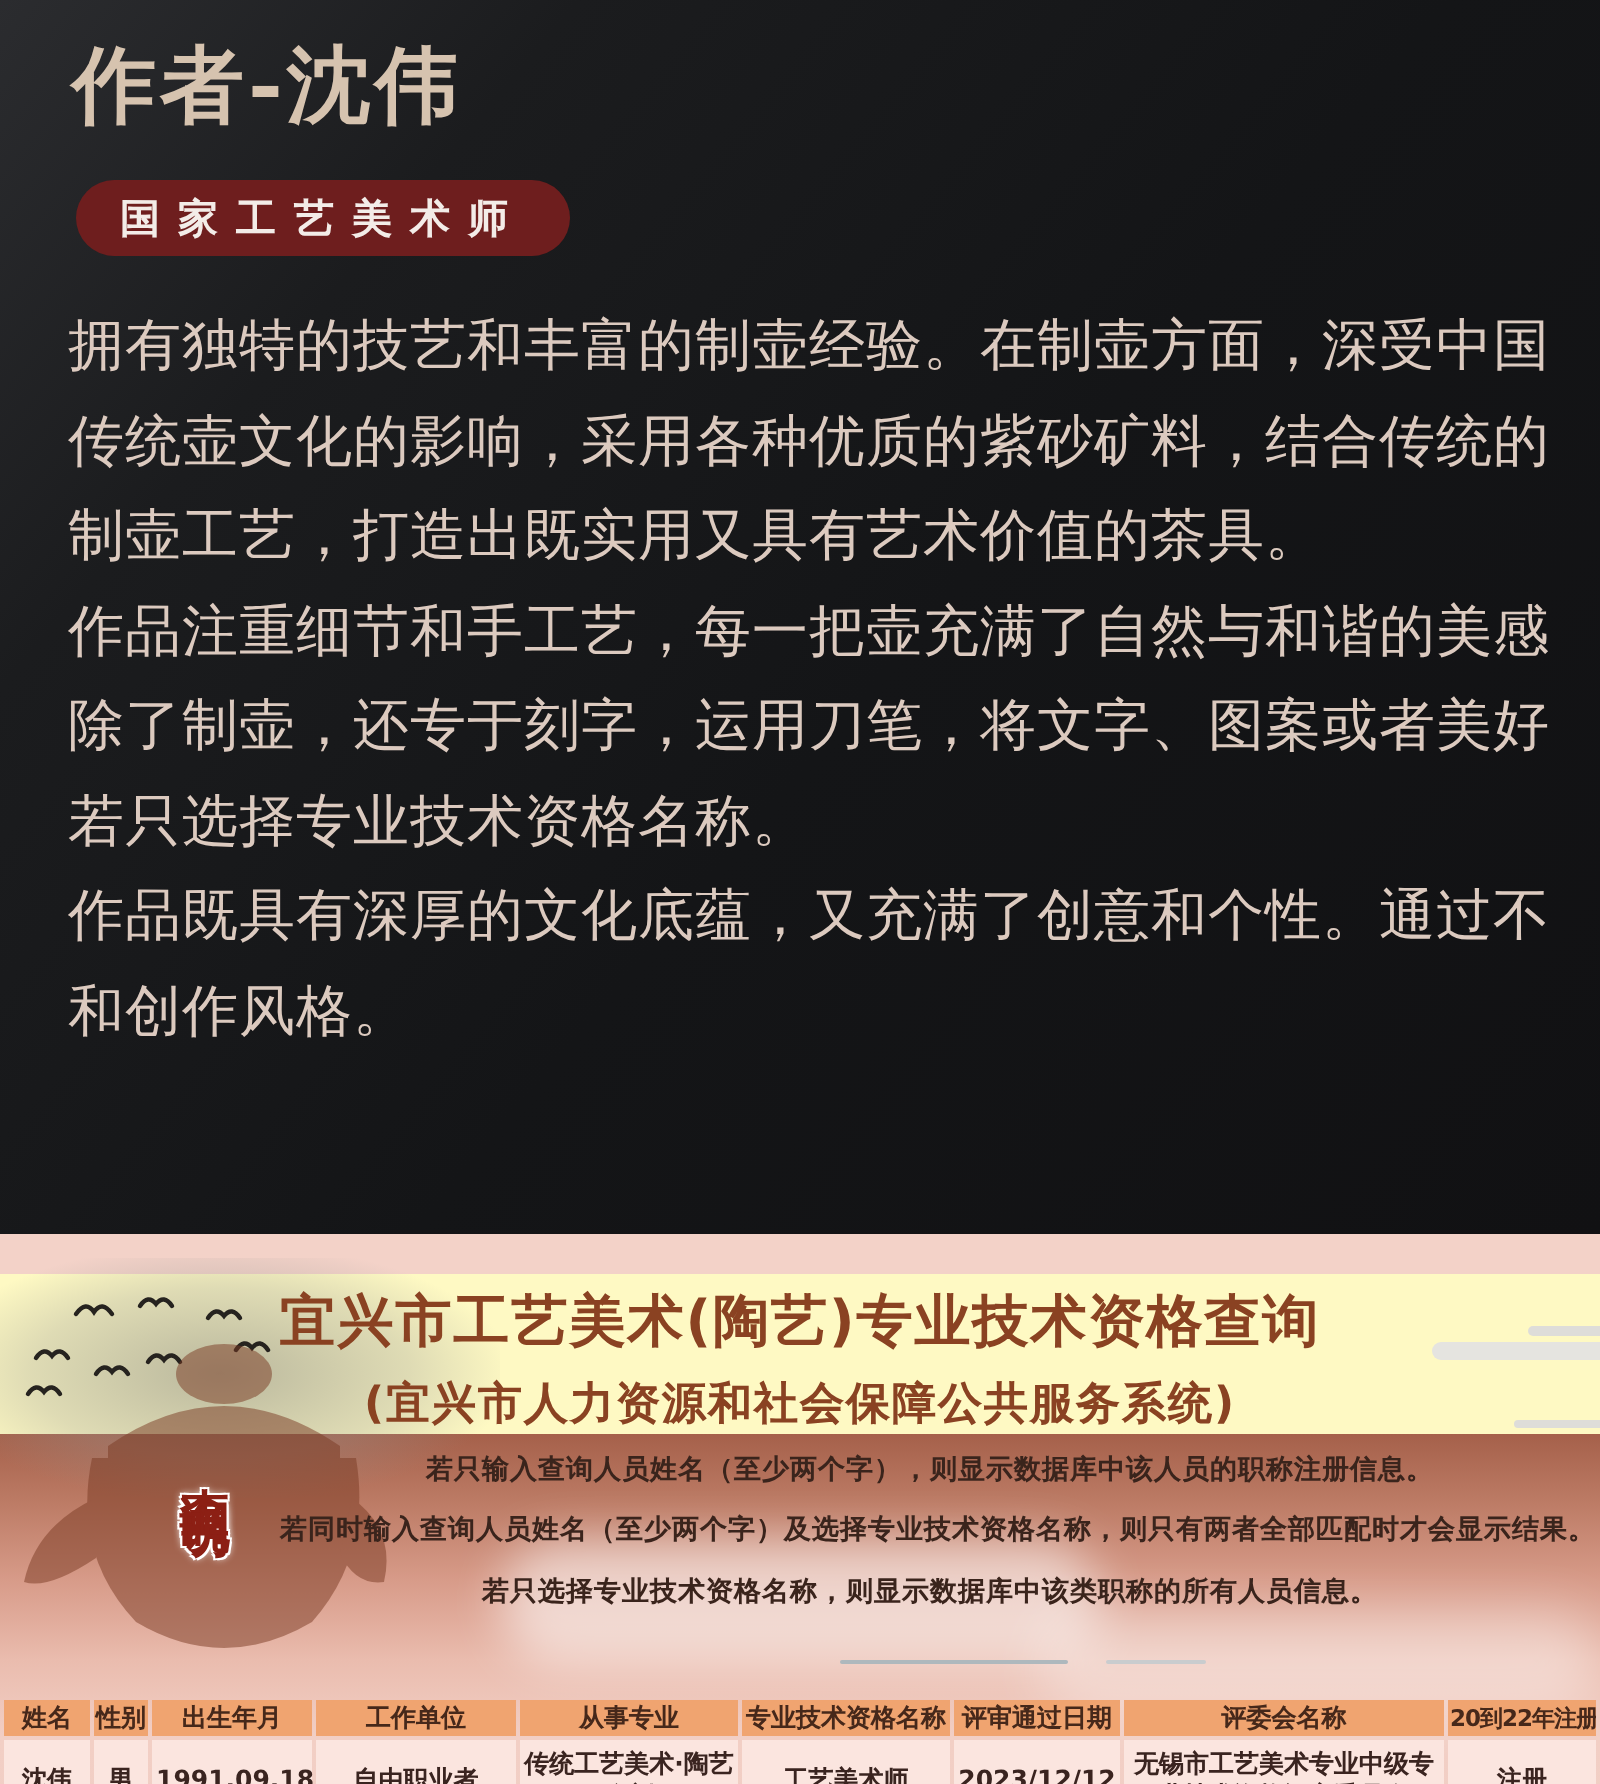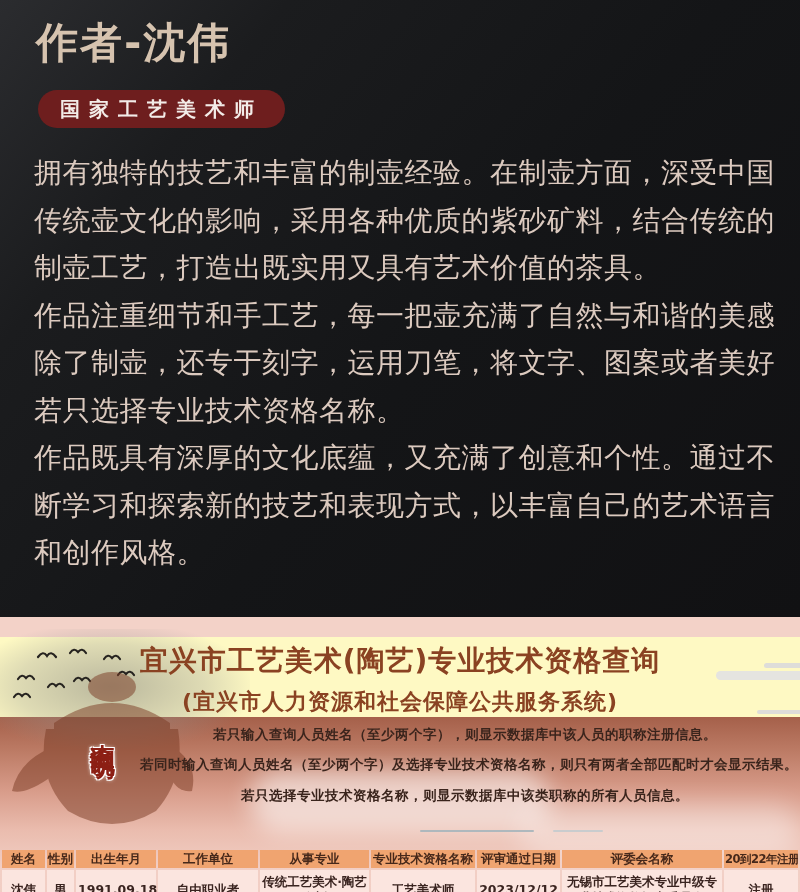--- a/index.html
+++ b/index.html
@@ -131,21 +131,20 @@
     <div class="artist-title">作者-沈伟</div>
     <div class="artist-badge">国家工艺美术师</div>
     <div class="bio">
       <div class="line">拥有独特的技艺和丰富的制壶经验。在制壶方面，深受中国</div>
       <div class="line">传统壶文化的影响，采用各种优质的紫砂矿料，结合传统的</div>
       <div class="line">制壶工艺，打造出既实用又具有艺术价值的茶具。</div>
       <div class="line">作品注重细节和手工艺，每一把壶充满了自然与和谐的美感</div>
       <div class="line">除了制壶，还专于刻字，运用刀笔，将文字、图案或者美好</div>
       <div class="line">若只选择专业技术资格名称。</div>
       <div class="line">作品既具有深厚的文化底蕴，又充满了创意和个性。通过不</div>
-      <div class="line">断学习和探索新的技艺和表现方式，以丰富自己的艺术语言</div>
       <div class="line">和创作风格。</div>
     </div>
   </div>
 
   <div class="light-section">
 
     <div class="band"></div>
     <div class="cloud1"></div>
     <div class="cloud2"></div>
 

